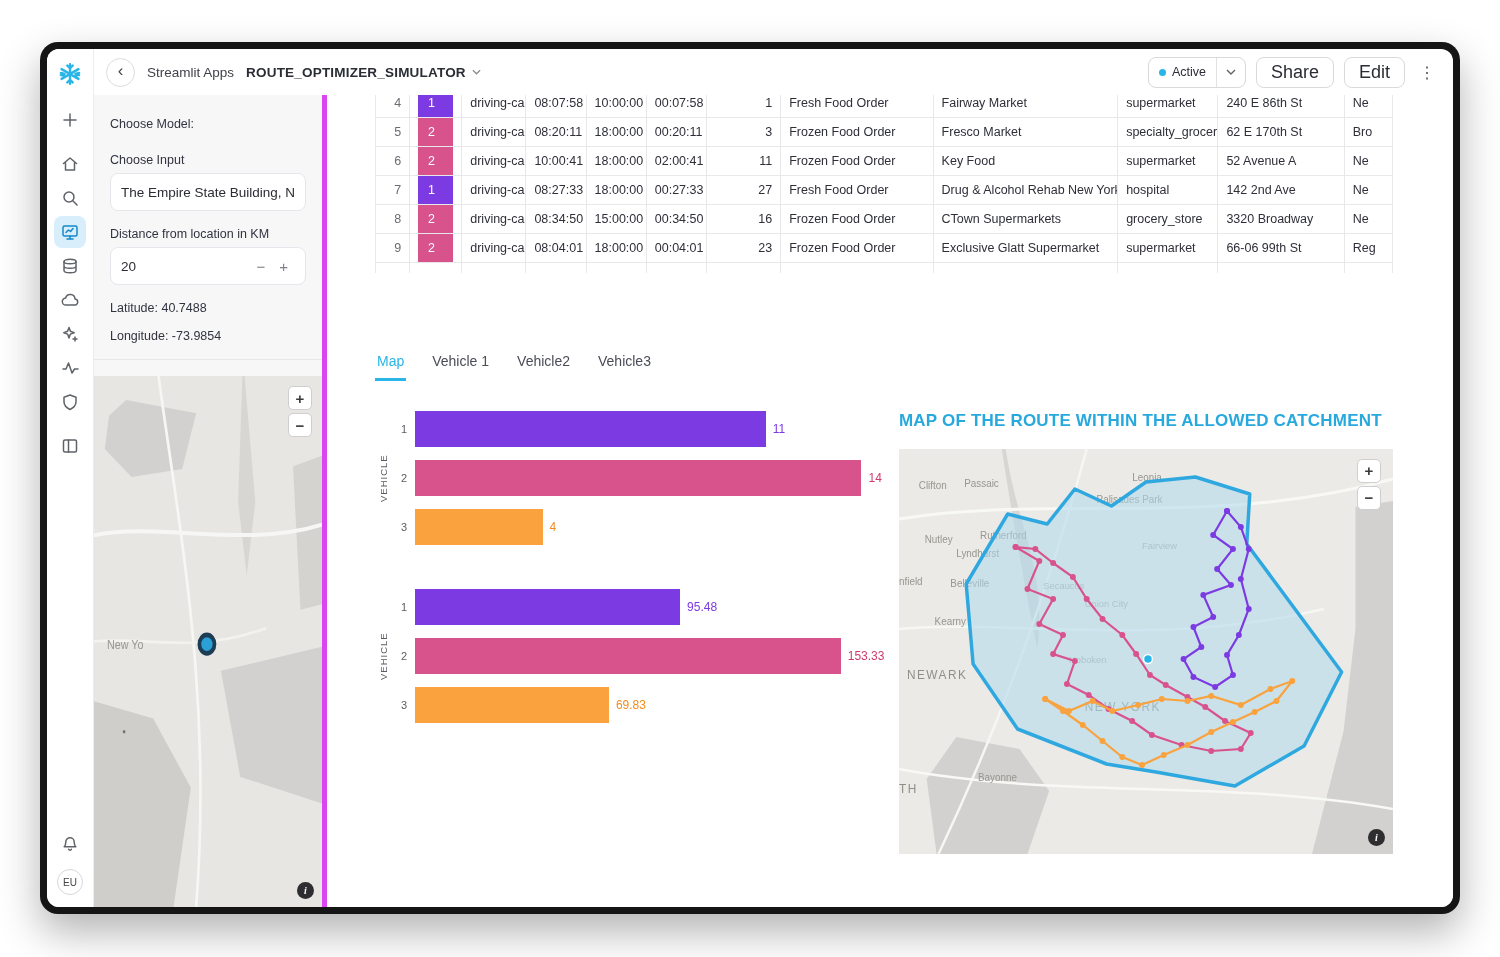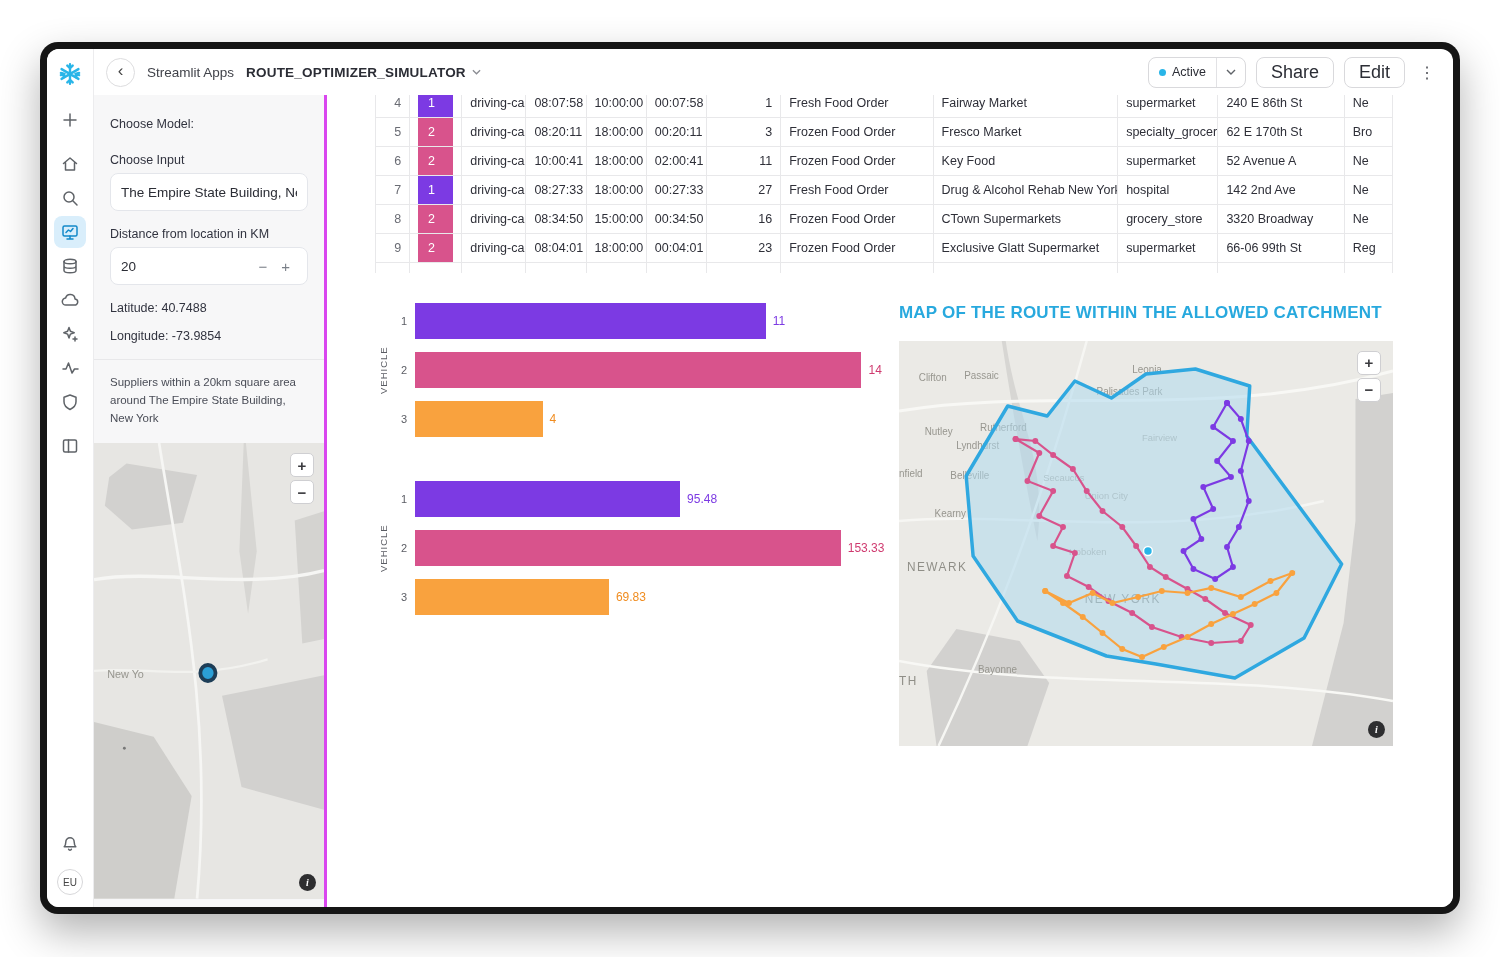--- a/index.html
+++ b/index.html
@@ -42,22 +42,22 @@
   .status-dot { width:7px; height:7px; border-radius:50%; background:#29b5e8; }
   .pill-divider { width:1px; align-self:stretch; background:#e2e2e5; }
   .pill-caret { padding:0 9px; display:flex; align-items:center; cursor:pointer; }
   .tb-btn { height:31px; padding:0 14px; border:1px solid #d9d9dc; border-radius:8px; background:#fff;
             font-size:18px; color:#2b2d35; display:flex; align-items:center; cursor:pointer; }
   .kebab { font-size:16px; color:#55575e; padding:0 4px; cursor:pointer; }
 
   .app-body { flex:1; display:flex; min-height:0; }
 
   
-  .sidebar { width:233px; flex:0 0 233px; background:#f7f7f8; border-right:3px solid #d946ef;
-             display:flex; flex-direction:column; padding:14px 16px 8px; overflow:hidden; }
+  .sidebar { width:233px; flex:0 0 233px; background:#f7f7f8; border-right:5px solid #d946ef;
+             display:flex; flex-direction:column; padding:14px 16px 0; overflow:hidden; }
   .sb-label { font-size:12.5px; color:#31333f; margin:8px 0 6px; }
   .sb-control { background:#fff; border:1px solid #e4e6eb; border-radius:8px; height:38px;
                 display:flex; align-items:center; padding:0 10px; font-size:13.5px; color:#2b2d35; cursor:pointer; }
   .sb-control .grow { flex:1; white-space:nowrap; overflow:hidden; }
   .stepper-btn { color:#7a7f88; font-size:15px; padding:0 7px; cursor:pointer; }
   .sb-line { font-size:12.5px; color:#31333f; margin:9px 0 0; }
   .sb-divider { height:1px; background:#e8e8ea; margin:16px -16px 0; }
   .sb-desc { font-size:11.5px; color:#4a4d57; line-height:1.55; margin-top:14px; width:196px; }
   .minimap { position:relative; margin:16px -16px 0; flex:1; min-height:320px; overflow:hidden; background:#e7e6e3; }
   .minimap svg { position:absolute; inset:0; width:100%; height:100%; }
@@ -239,21 +239,20 @@
         <div class="sb-control">
           <span class="grow">20</span>
           <span class="stepper-btn">−</span>
           <span class="stepper-btn">+</span>
         </div>
 
         <div class="sb-line" style="margin-top:16px">Latitude: 40.7488</div>
         <div class="sb-line" style="margin-top:14px">Longitude: -73.9854</div>
 
         <div class="sb-divider"></div>
-        <div class="sb-desc">Suppliers within a 20km square area around The Empire State Building, New York</div>
 
         <div class="minimap">
           <svg viewBox="0 0 212 400" preserveAspectRatio="none">
             <rect width="212" height="400" fill="#e7e6e3"></rect>
             <polygon points="30,18 95,28 82,70 35,76 10,55 14,30" fill="#d2d1cf"></polygon>
             <polygon points="0,245 55,258 90,310 74,400 0,400" fill="#cfcecb"></polygon>
             <polygon points="185,68 212,60 212,172 192,176" fill="#d4d3d0"></polygon>
             <polygon points="118,222 212,204 212,322 136,302" fill="#d2d1cf"></polygon>
             <path d="M140 0 L150 95 L142 150 L134 95 L138 0 Z" fill="#d7d6d3"></path>
             <path d="M0 120 C60 110 140 130 212 112" stroke="#f6f6f4" stroke-width="3" fill="none"></path>
@@ -383,20 +382,26 @@
                       <td class="c-ord"></td>
                 <td class="c-name"></td>
                       <td class="c-cat"></td>
                       <td class="c-addr"></td>
                       <td class="c-reg"></td>
               </tr>
             </tbody>
           </table>
         </div>
 
+        <div class="tabs">
+          <div class="tab active">Map</div>
+          <div class="tab">Vehicle 1</div>
+          <div class="tab">Vehicle2</div>
+          <div class="tab">Vehicle3</div>
+        </div>
 
         <div class="viz-row">
           <div class="charts-col">
 
             <div class="chart">
               <div class="ylab">VEHICLE</div>
               <div class="plot">
                 <div class="bar-row">
                   <span class="tick">1</span>
                   <div class="track">

